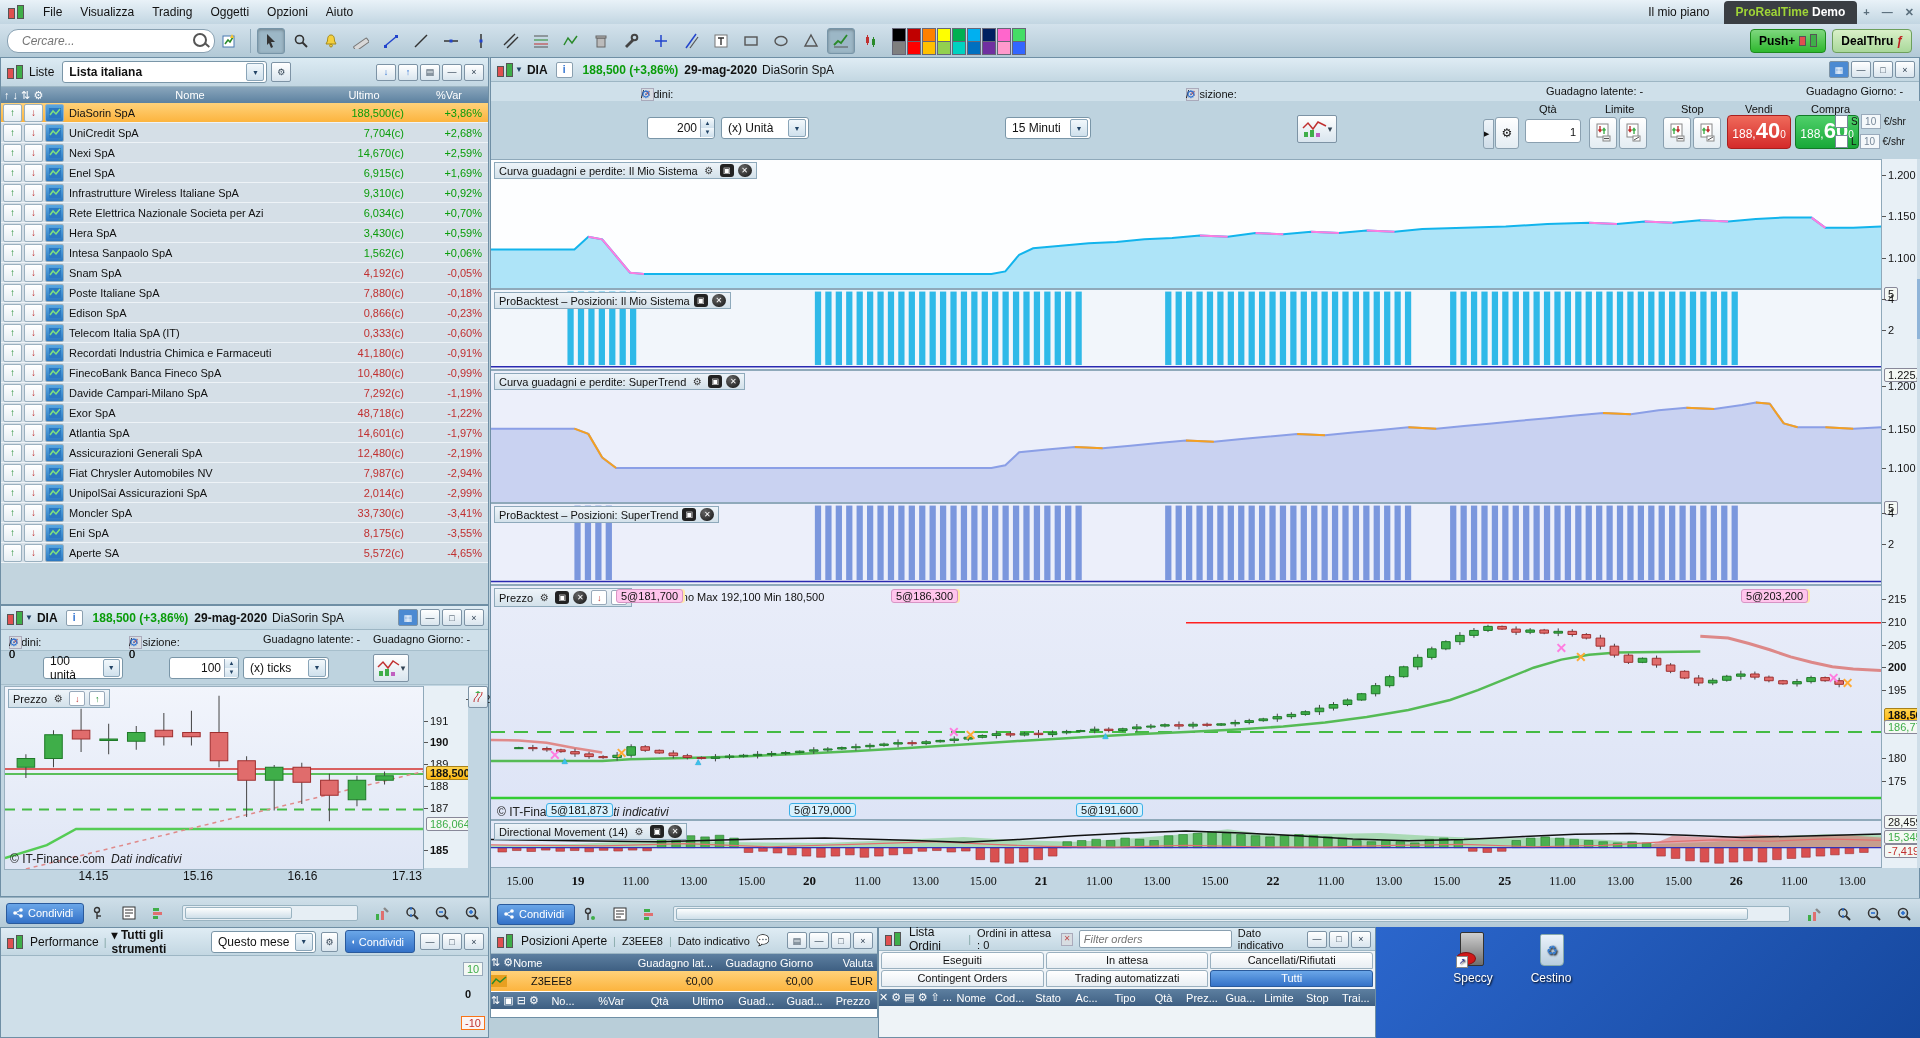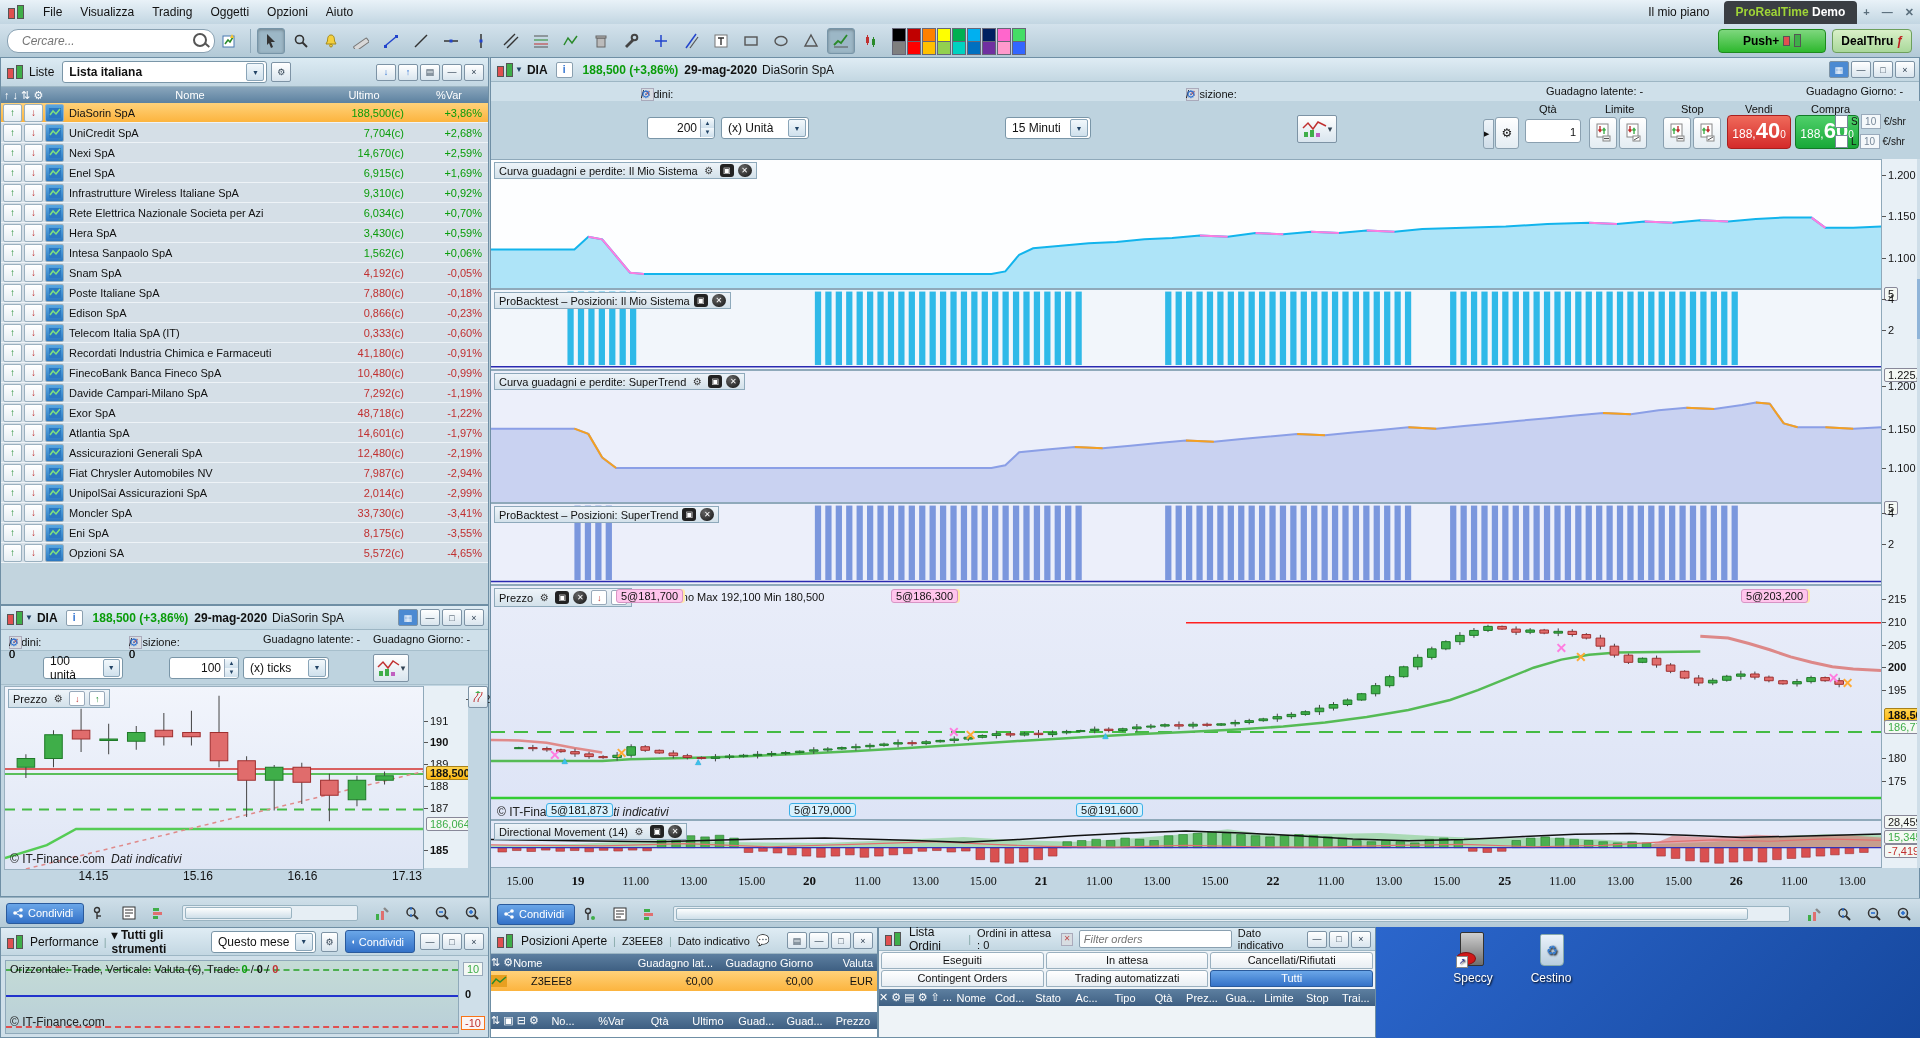--- a/index.html
+++ b/index.html
@@ -23,21 +23,21 @@
   .search{position:relative;margin-left:7px;width:206px;height:22px;background:#fff;border:1px solid #89a1b2;border-radius:11px;}
   .search input{border:none;outline:none;background:transparent;width:168px;height:18px;margin:1px 0 0 12px;
     font-style:italic;color:#8a8a8a;font-size:12px;font-family:"Liberation Sans",sans-serif;}
   .magglass{position:absolute;right:7px;top:3px;width:10px;height:10px;border:2px solid #555;border-radius:50%;}
   .magglass::after{content:"";position:absolute;left:9px;top:9px;width:6px;height:2px;background:#555;transform:rotate(40deg);}
   .tbbtn{width:26px;height:24px;margin:0 1px;border:1px solid transparent;border-radius:3px;display:flex;align-items:center;justify-content:center;}
   .tbbtn.sel{background:#9cb7c6;border-color:#7795a8;box-shadow:inset 0 1px 3px rgba(0,0,0,.3);}
   .tbsep{width:1px;height:24px;background:#8fa9ba;margin:0 5px;}
   #palette{display:grid;grid-template-rows:12px 12px;grid-auto-flow:column;gap:1px;margin:0 6px;}
   .pal{width:12px;height:12px;border:1px solid #667;}
-  .pushbtn{margin-left:auto;height:24px;padding:0 24px;background:linear-gradient(#7ed77e,#2eb82e);border:1px solid #1d8a1d;
+  .pushbtn{margin-left:auto;height:24px;padding:0 8px;background:linear-gradient(#7ed77e,#2eb82e);border:1px solid #1d8a1d;
     border-radius:4px;font-weight:bold;font-size:12px;display:flex;align-items:center;gap:4px;}
   .dealbtn{margin:0 8px 0 6px;height:24px;padding:0 8px;background:linear-gradient(#d9f0c8,#a9d89a);border:1px solid #6da05c;
     border-radius:4px;font-weight:bold;font-size:12px;display:flex;align-items:center;gap:3px;}
   .dealsq{color:#c02020;font-weight:bold;font-style:italic;}
   
   .panel{position:absolute;border:1px solid #6f8fa5;background:#fff;box-sizing:border-box;}
   .phead{height:23px;background:linear-gradient(#dfecf4,#c3d7e2);border-bottom:1px solid #9db6c4;display:flex;align-items:center;padding:0 4px;}
   .sym{font-weight:bold;font-size:12px;margin:0 4px;}
   .ibtn{width:15px;height:14px;background:#fff;border:1px solid #8aa0b0;border-radius:2px;color:#2a6fd0;font-weight:bold;
     font-size:10px;display:inline-flex;align-items:center;justify-content:center;margin:0 4px;}
@@ -140,21 +140,21 @@
   .sharebar{position:absolute;height:30px;background:linear-gradient(#cfdfe9,#b2c9d6);border-top:1px solid #97b1c0;display:flex;align-items:center;}
   .sharebtn{height:21px;margin-left:6px;padding:0 10px 0 6px;background:linear-gradient(#6aa6e8,#3472c8);border:1px solid #2a5a9c;border-radius:3px;
     color:#fff;font-size:11px;display:flex;align-items:center;gap:5px;}
   .hscroll{flex:1;height:14px;margin:0 8px;background:#e6eef4;border:1px solid #9ab4c2;border-radius:2px;position:relative;}
   .hscroll .hdl{position:absolute;left:2px;top:1px;width:46%;height:10px;background:linear-gradient(#fdfefe,#cfdfe9);border:1px solid #9ab4c2;border-radius:2px;}
   
   #perf{left:0;top:927px;width:489px;height:111px;background:#cfdfe9;}
   .perfhead{height:27px;display:flex;align-items:center;gap:5px;padding:0 4px;background:linear-gradient(#dfecf4,#c3d7e2);border-bottom:1px solid #9db6c4;}
   #perfplot{position:absolute;left:4px;top:32px;width:452px;height:72px;background:linear-gradient(#c5dcd6,#b9cfd9);border:1px solid #8fa9ba;}
   #perfaxis{position:absolute;left:458px;top:32px;width:30px;height:72px;font-size:11px;}
-  #positions{left:490px;top:927px;width:388px;height:111px;background:#fff;border:1px solid #6f8fa5;}
+  #positions{left:490px;top:927px;width:388px;height:91px;background:#fff;border:1px solid #6f8fa5;}
   .dkhead{background:linear-gradient(#5d7fa0,#3e5f82);color:#fff;display:flex;align-items:center;height:17px;font-size:11px;}
   .poshead{height:25px;display:flex;align-items:center;gap:6px;background:linear-gradient(#dfecf4,#c3d7e2);border-bottom:1px solid #9db6c4;padding:0 4px;}
   .posrow{height:20px;display:flex;align-items:center;background:linear-gradient(#ffd27a,#fcb43e);font-size:11px;}
   #orders{left:878px;top:927px;width:498px;height:111px;background:#eef3f7;border:1px solid #6f8fa5;}
   .otabs{display:flex;height:17px;gap:2px;padding:1px 2px 0;}
   .otab{flex:1;background:linear-gradient(#ffffff,#e8eef3);border:1px solid #9ab0bf;border-radius:3px 3px 0 0;text-align:center;line-height:15px;font-size:11px;}
   .otab.active{background:linear-gradient(#6aa6e8,#3472c8);color:#fff;border-color:#2a5a9c;}
   .filter{height:16px;width:150px;border:1px solid #8aa0b0;background:#fff;border-radius:2px;font-style:italic;color:#999;
     font-size:11px;padding:0 4px;font-family:"Liberation Sans",sans-serif;}
   #desktop{position:absolute;left:1376px;top:927px;width:544px;height:111px;background:linear-gradient(135deg,#2b66cc,#16489e);}
@@ -672,21 +672,21 @@
         </div>
         <div class="wrow">
           <span class="rbtn" style="color: rgb(31, 138, 47);">↑</span>
           <span class="rbtn" style="color: rgb(192, 48, 48);">↓</span>
           <span class="rbtn chart">
             <svg width="12" height="10">
               <rect width="12" height="10" fill="#2a77c0"></rect>
               <polyline points="1,7 4,3 7,6 11,1" fill="none" stroke="#7fe07f" stroke-width="1.5"></polyline>
             </svg>
           </span>
-          <span class="wname">Opzioni SA</span>
+          <span class="wname">Aperte SA</span>
           <span class="wlast dn">5,572(c)</span>
           <span class="wvar dn">-4,65%</span>
         </div>
       </div>
   </div>
 
   <div id="mini" class="panel">
     <div class="phead">
       <span class="appicon" style="margin:0 2px">
           <span class="cndl r"></span>
@@ -900,30 +900,20 @@
             <circle cx="2" cy="5" r="1.8" fill="#fff"></circle>
             <circle cx="8" cy="8" r="1.8" fill="#fff"></circle>
           </svg>
           <span>Condividi</span>
         </span>
       <span class="wbtns">
           <span class="wbtn">—</span>
           <span class="wbtn">□</span>
           <span class="wbtn">×</span>
         </span>
-    </div>
-    <div id="perfplot">
-      <div style="position:absolute;left:0;right:0;top:8px;border-top:2px dashed #4caf50"></div>
-      <div style="position:absolute;left:0;right:0;top:34px;border-top:2px solid #2233cc"></div>
-      <div style="position:absolute;left:0;right:0;bottom:5px;border-top:2px dashed #e05050"></div>
-      <div style="position:absolute;left:4px;top:2px">
-        <span>Orizzontale: Trade, Verticale: Valuta (€), Trade:</span>
-        <b class="up">0</b> / <b>0</b> / <b class="dn">0</b>
-      </div>
-      <div class="copyright" style="left:4px;bottom:4px">© IT-Finance.com</div>
     </div>
     <div id="perfaxis">
       <div style="position:absolute;top:2px;left:4px;color:#3fae49;border:1px solid #9ab;background:#f4f8f4;padding:0 3px">10</div>
       <div style="position:absolute;top:28px;left:6px;font-weight:bold">0</div>
       <div style="position:absolute;bottom:2px;left:2px;color:#c03030;border:1px solid #f97316;background:#fbf4f4;padding:0 3px">-10</div>
     </div>
   </div>
 
   <div id="mainwin">
     <div class="phead">

